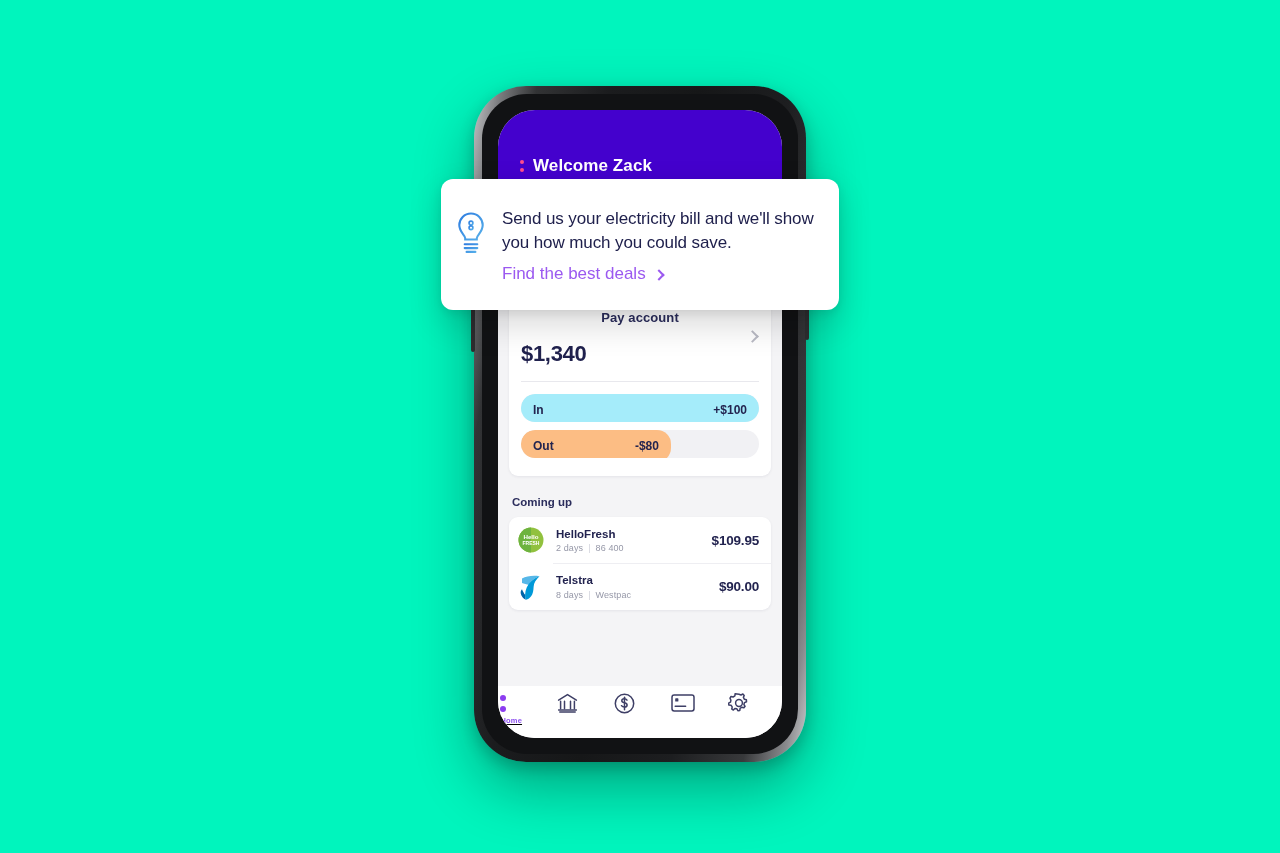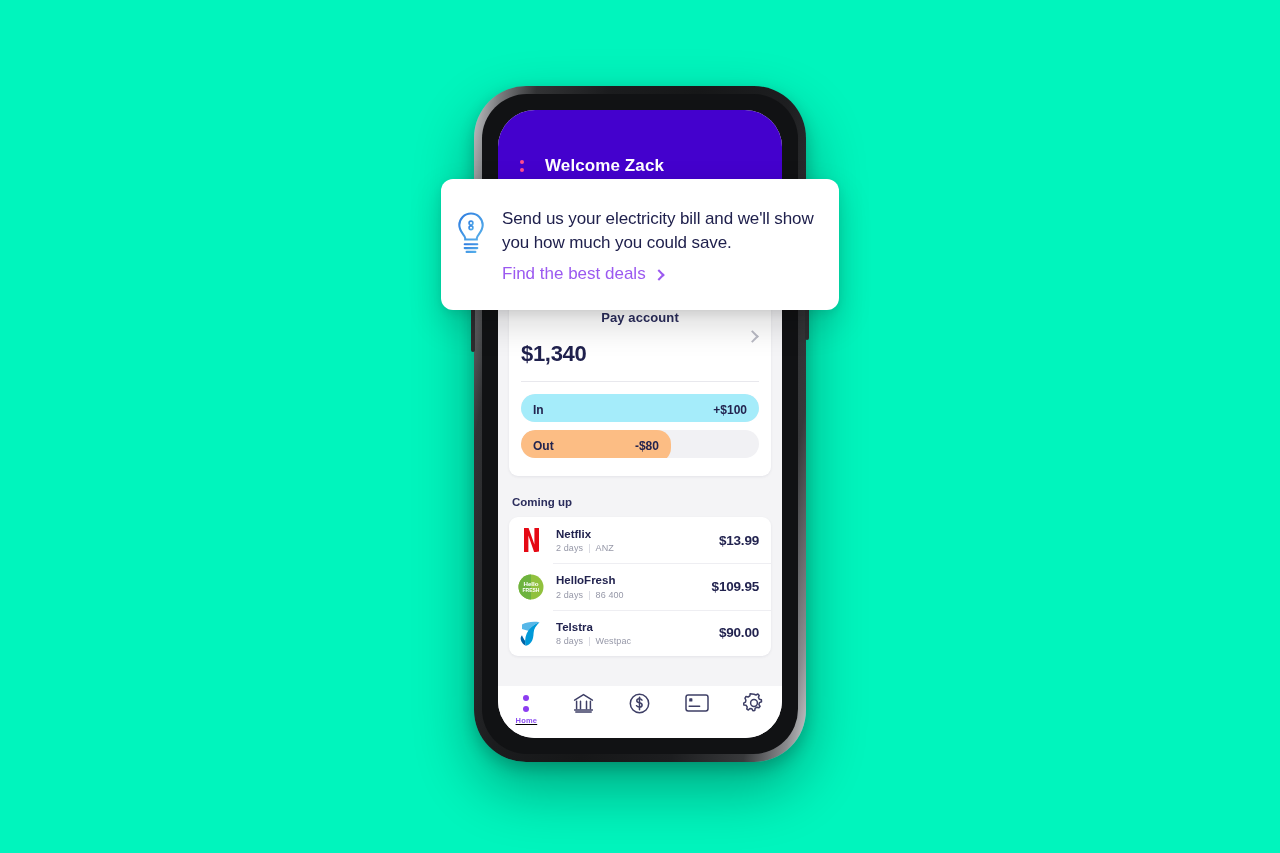--- a/index.html
+++ b/index.html
@@ -36,21 +36,21 @@
   #btn-vol-dn{ left:-3px; top:220px; width:4px; height:46px; }
   #btn-power{ right:-3px; top:184px; width:4px; height:70px; }
 
   
   #app-header{
     background:#4401cd;
     height:152px;
     padding:46px 22px 0 22px;
     position:relative;
   }
-  #welcome-row{ display:flex; gap:21px; }
+  #welcome-row{ display:flex; gap:9px; }
   #welcome-dots{
     display:flex; flex-direction:column; justify-content:center; gap:4px;
     height:20px;
   }
   #welcome-dots i{ display:block; width:4px; height:4px; border-radius:50%; background:#ff4d8d; }
   #welcome-title{
     color:#ffffff; font-size:17px; font-weight:bold; letter-spacing:.1px;
   }
 
   
@@ -121,21 +121,21 @@
   .upcoming-amount{ font-size:13.5px; font-weight:bold; color:#22234f; letter-spacing:-.2px;}
 
   
   #tab-bar{
     position:absolute; left:0; right:0; bottom:0; height:52px;
     background:#ffffff;
     display:flex; align-items:flex-start; justify-content:space-around;
     padding-top:6px;
   }
   .tab-item{
-    width:52px; display:flex; flex-direction:column; align-items:center; gap:2px;text-decoration:underline;
+    width:52px; display:flex; flex-direction:column; align-items:flex-start; gap:2px;text-decoration:underline;
   }
   .tab-icon{ height:22px; display:flex; align-items:center; justify-content:center; }
   .tab-label{ font-size:7.5px; font-weight:bold; color:#8c4df0; letter-spacing:.2px;}
   #home-dots{ display:flex; flex-direction:column; gap:5px; align-items:center; padding-top:1px;}
   #home-dots i{ display:block; width:6px; height:6px; border-radius:50%; background:#8c3df0; }
 
   
   #notification-card{
     position:absolute;
     left:441px; top:179px;
@@ -207,34 +207,20 @@
               <span class="flow-label">Out</span>
               <span class="flow-amount">-$80</span>
             </div>
           </div>
         </div>
 
         <div id="coming-up-title">Coming up</div>
 
         <div id="coming-up-card" class="card">
 
-          <div class="upcoming-row">
-            <div class="merchant-logo">
-              <svg width="17" height="24" viewBox="0 0 17 24">
-                <path d="M1 0h4.6l5.8 16.6V0H16v23.6c-1.6.2-3.2.4-4.8.7L5.4 7.6v17.3c-1.5.2-3 .4-4.4.7V0z" fill="#e50914"></path>
-              </svg>
-            </div>
-            <div class="upcoming-text">
-              <div class="merchant-name">Netflix</div>
-              <div class="merchant-meta">
-                <span>2 days</span><span class="sep">|</span><span>ANZ</span>
-              </div>
-            </div>
-            <div class="upcoming-amount">$13.99</div>
-          </div>
 
           <div class="upcoming-row">
             <div class="merchant-logo">
               <svg width="26" height="26" viewBox="0 0 26 26">
                 <circle cx="13" cy="13" r="12.5" fill="#91c13e"></circle>
                 <path d="M13 .5A12.5 12.5 0 0 0 .5 13 12.5 12.5 0 0 0 13 25.5Z" fill="#6db33f"></path>
                 <text x="13" y="12" font-family="'Liberation Sans',sans-serif" font-size="6.2" font-weight="bold" fill="#ffffff" text-anchor="middle">Hello</text>
                 <text x="13" y="18.4" font-family="'Liberation Sans',sans-serif" font-size="5" font-weight="bold" fill="#ffffff" text-anchor="middle">FRESH</text>
               </svg>
             </div>

